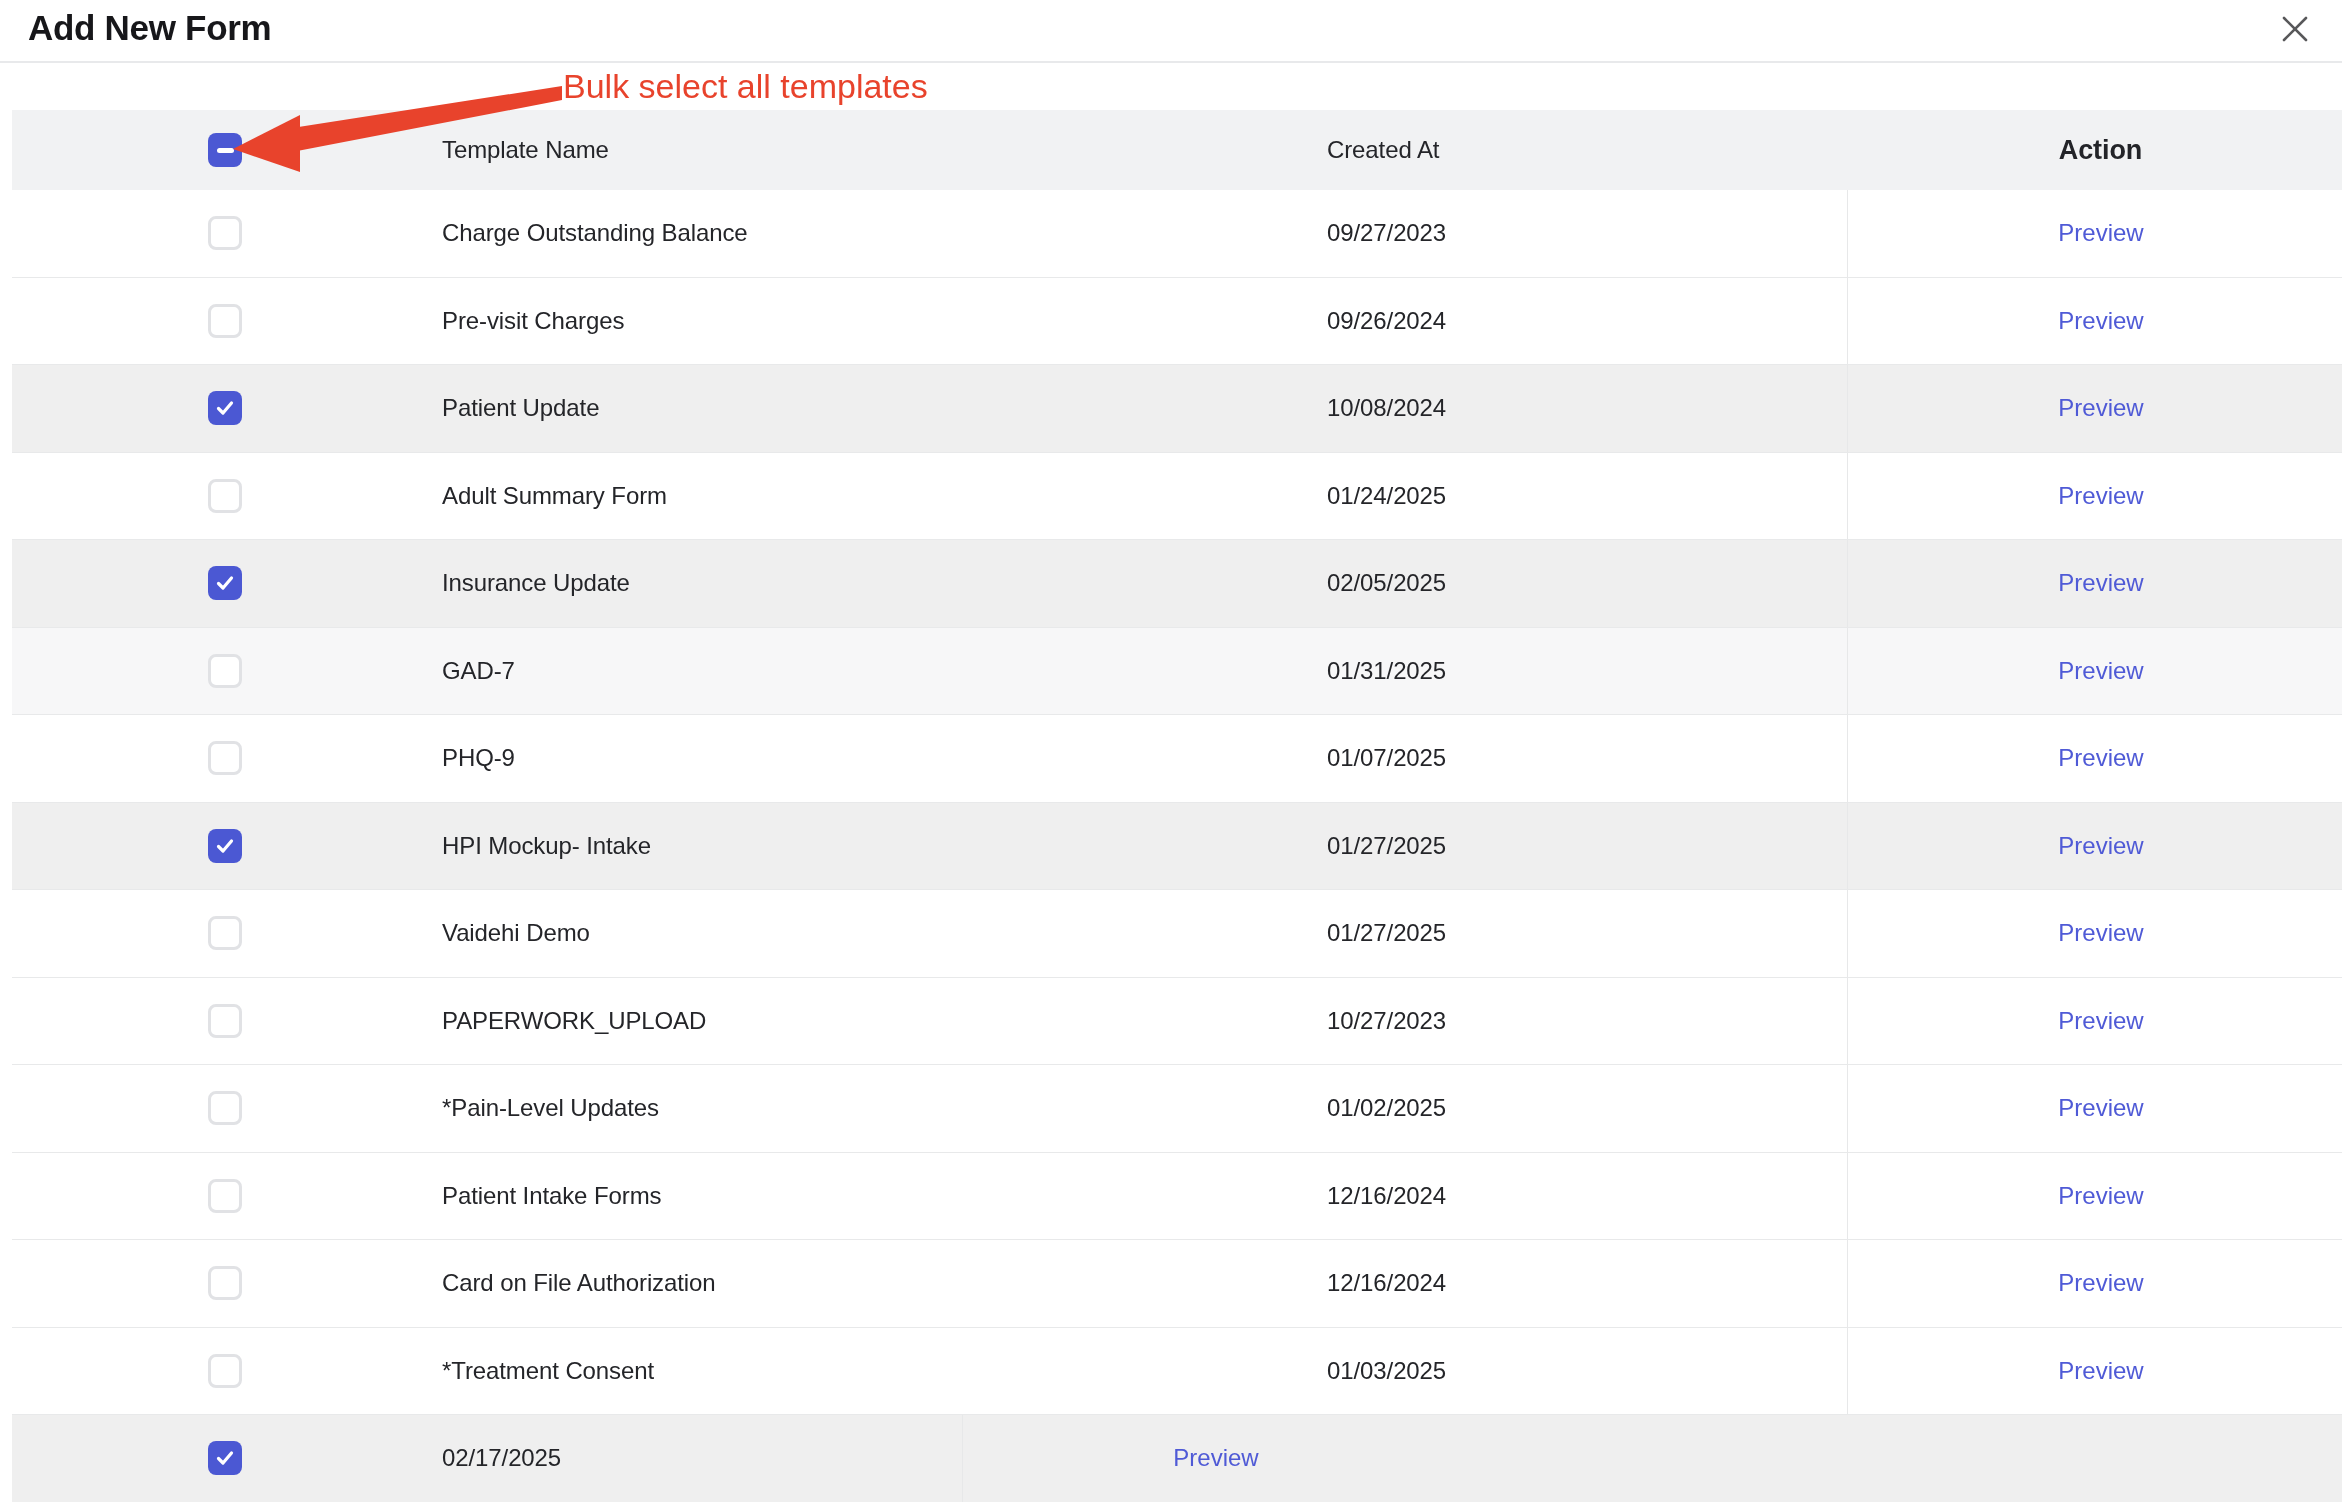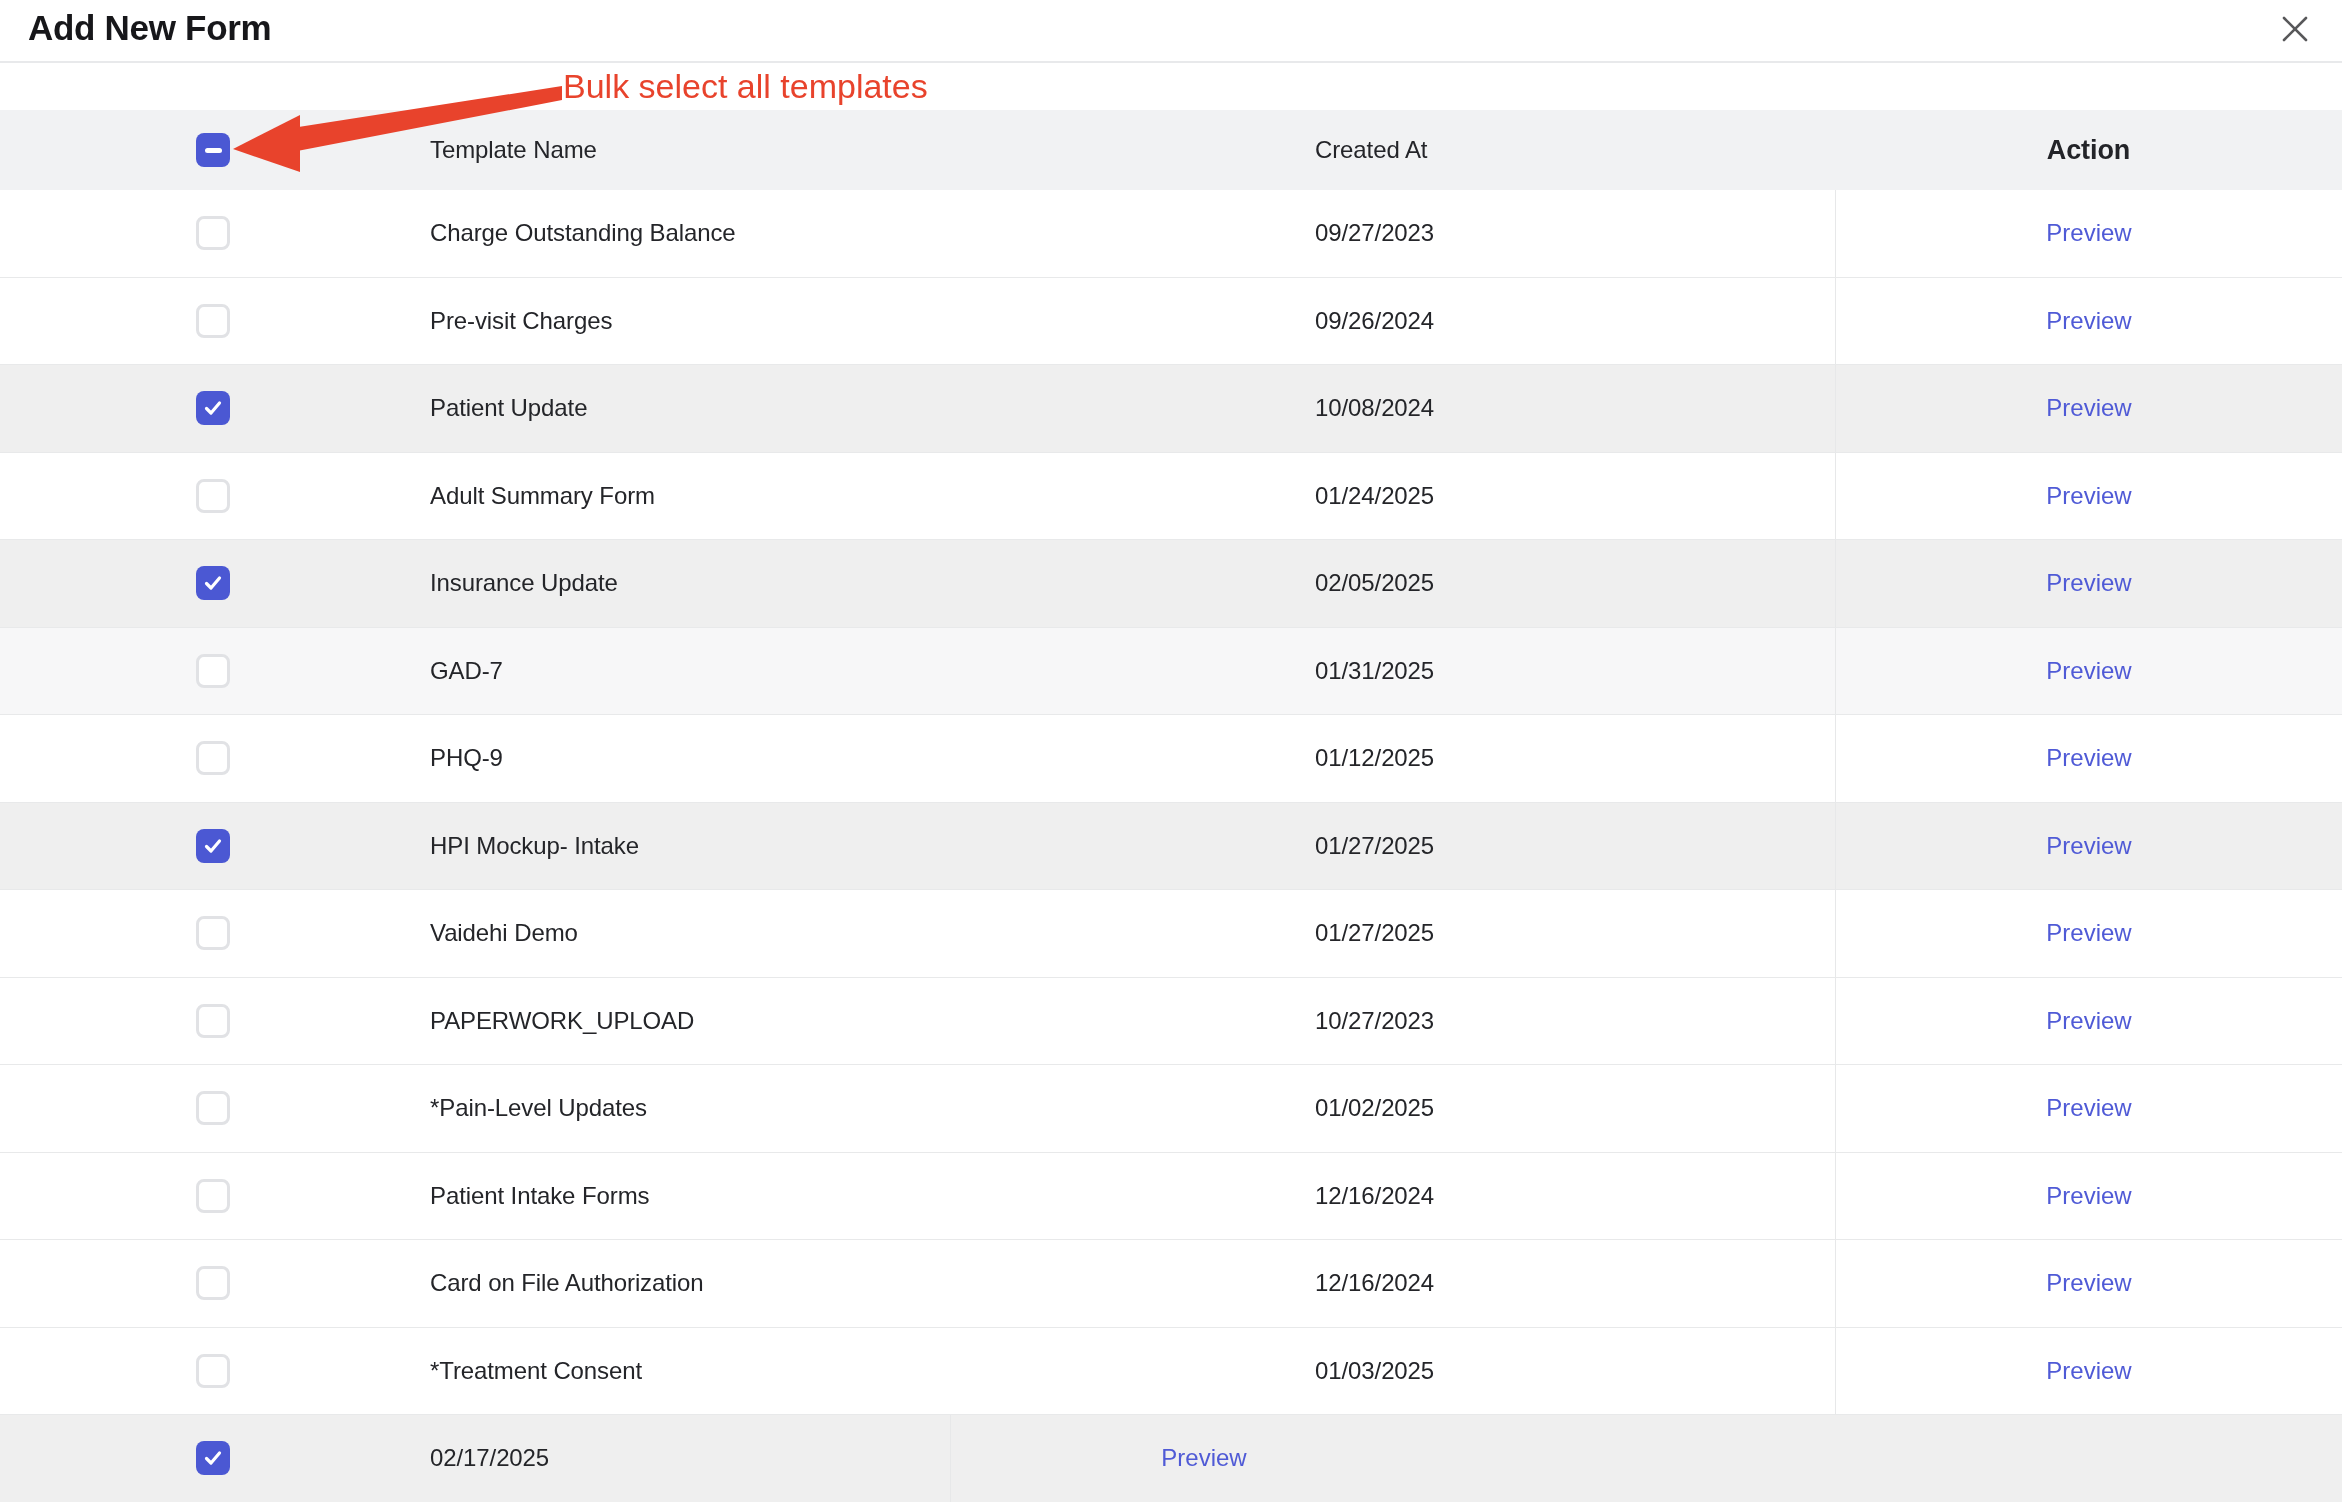--- a/index.html
+++ b/index.html
@@ -15,21 +15,21 @@
   .close-btn { position:absolute; right:26px; top:8px; width:42px; height:42px;
                background:none; border:none; cursor:pointer; display:flex;
                align-items:center; justify-content:center; }
 
   
   .annotation-text { position:absolute; left:563px; top:67px; font-size:34px;
                      color:#e8432c; z-index:5; white-space:nowrap; }
   .annotation-arrow { position:absolute; left:225px; top:80px; z-index:5; }
 
   
-  .table { position:absolute; top:110px; left:0; width:1856px;border-radius:22px; }
+  .table { position:absolute; top:110px; left:12px; width:1856px;border-radius:22px; }
   .row { display:flex; width:2342px; }
   .header-row { height:80px; background:#f1f2f3; }
   .body-row { height:87.5px; border-bottom:1px solid #e8e9ea; background:#fff;text-align:center; }
   .body-row.selected { background:#efefef; }
   .body-row.subtle { background:#f7f7f8; }
 
   .cell { display:flex; align-items:center; }
   .cb-cell     { width:430px; padding-left:196px; }
   .name-cell   { width:885px; }
   .date-cell   { width:520px; }
@@ -169,21 +169,21 @@
     </div>
   </div>
 
   <div class="row body-row">
     <div class="cell cb-cell">
       <span class="cb">
         
       </span>
     </div>
     <div class="cell name-cell">PHQ-9</div>
-    <div class="cell date-cell">01/12/2025</div>
+    <div class="cell date-cell">01/07/2025</div>
     <div class="cell action-cell">
       <a class="preview">Preview</a>
     </div>
   </div>
 
   <div class="row body-row selected">
     <div class="cell cb-cell">
       <span class="cb checked">
         <svg class="check" width="20" height="20" viewBox="0 0 20 20">
           <polyline points="3.5,10.5 8,15 16.5,5" fill="none" stroke="#ffffff" stroke-width="3.2" stroke-linecap="round" stroke-linejoin="round"></polyline>

